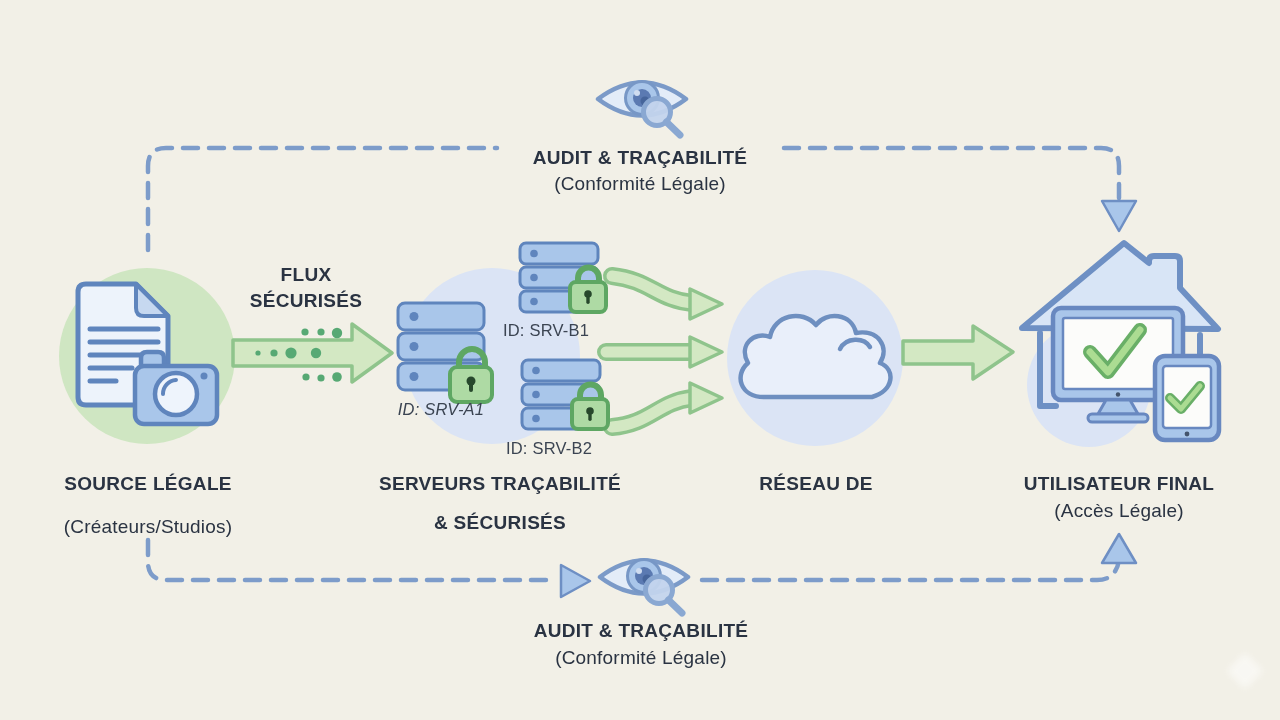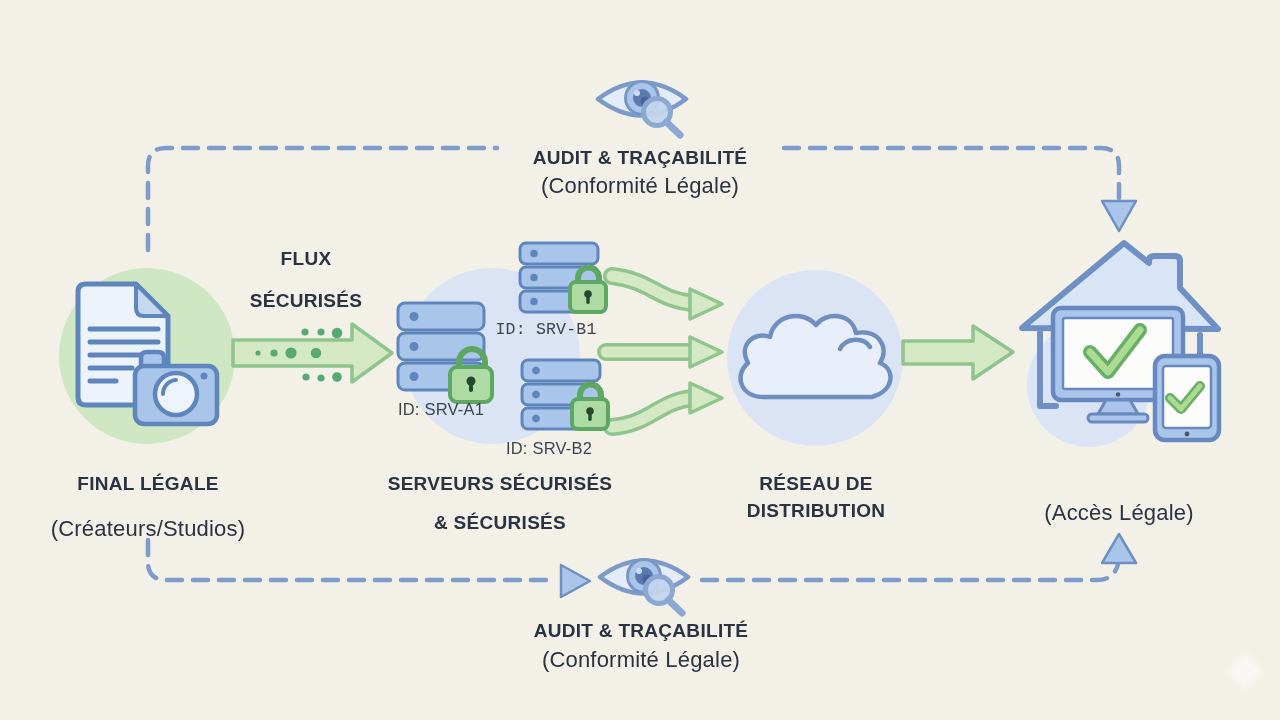--- a/index.html
+++ b/index.html
@@ -10,21 +10,21 @@
   }
   .stage *{box-sizing:border-box;}
   .circle{position:absolute;border-radius:50%;}
   .circle.green{background:#cfe6c2;}
   .circle.blue{background:#dbe4f5;}
   .label{
     position:absolute;transform:translateX(-50%);
     white-space:nowrap;text-align:center;color:#2a3342;line-height:1.15;
   }
   .t-main{font-size:19px;font-weight:700;letter-spacing:.3px;}
-  .t-sub{font-size:22px;font-weight:400;letter-spacing:.2px;}
+  .t-sub{font-size:19px;font-weight:400;letter-spacing:.2px;}
   .t-id{font-size:16.5px;font-weight:400;color:#3b4452;letter-spacing:.2px;}
   svg{position:absolute;display:block;}
   .dash{stroke:#7d9cca;stroke-width:4.5;fill:none;stroke-linecap:round;stroke-dasharray:15 11;}
   .bluehead{fill:#a9c6ea;stroke:#6e8fc4;stroke-width:2.5;stroke-linejoin:round;}
   .garrow{fill:#d3e8c3;stroke:#8fc48c;stroke-width:3.5;stroke-linejoin:round;}
   .gdot{fill:#57a974;}
   .curve-out{stroke:#8fc48c;stroke-width:18;fill:none;stroke-linecap:round;}
   .curve-in{stroke:#d3e8c3;stroke-width:11;fill:none;stroke-linecap:round;}
   .srv{fill:#a9c6ea;stroke:#5f85bd;stroke-width:3;}
   .srv-dot{fill:#5f85bd;}
@@ -207,36 +207,36 @@
     <circle cx="45" cy="29" r="3" fill="#cfdcf0"></circle>
     <g>
       <circle cx="65" cy="48" r="13.5" fill="#c3d4ed" fill-opacity="0.95" stroke="#8aa8d2" stroke-width="5"></circle>
       <line x1="74.5" y1="58" x2="88" y2="71" stroke="#8aa8d2" stroke-width="7" stroke-linecap="round"></line>
     </g>
   </svg>
 
   <div class="label t-main" style="left:640px;top:147px;">AUDIT &amp; TRAÇABILITÉ</div>
   <div class="label t-sub" style="left:640px;top:173px;">(Conformité Légale)</div>
 
-  <div class="label t-main" style="left:306px;top:248px;">FLUX</div>
+  <div class="label t-main" style="left:306px;top:264px;">FLUX</div>
   <div class="label t-main" style="left:306px;top:290px;">SÉCURISÉS</div>
 
-  <div class="label t-id" style="left:441px;top:400px;">ID: SRV-A1</div>
-  <div class="label t-id" style="left:546px;top:321px;font-family:Liberation Mono, monospace;">ID: SRV-B1</div>
+  <div class="label t-id" style="left:441px;top:400px;font-style:italic;">ID: SRV-A1</div>
+  <div class="label t-id" style="left:546px;top:321px;">ID: SRV-B1</div>
   <div class="label t-id" style="left:549px;top:439px;">ID: SRV-B2</div>
 
-  <div class="label t-main" style="left:148px;top:473px;">FINAL LÉGALE</div>
+  <div class="label t-main" style="left:148px;top:473px;">SOURCE LÉGALE</div>
   <div class="label t-sub" style="left:148px;top:516px;">(Créateurs/Studios)</div>
 
-  <div class="label t-main" style="left:500px;top:473px;">SERVEURS SÉCURISÉS</div>
+  <div class="label t-main" style="left:500px;top:473px;">SERVEURS TRAÇABILITÉ</div>
   <div class="label t-main" style="left:500px;top:512px;">&amp; SÉCURISÉS</div>
 
   <div class="label t-main" style="left:816px;top:473px;">RÉSEAU DE</div>
-  <div class="label t-main" style="left:816px;top:500px;">DISTRIBUTION</div>
-
+
+  <div class="label t-main" style="left:1119px;top:473px;">UTILISATEUR FINAL</div>
   <div class="label t-sub" style="left:1119px;top:500px;">(Accès Légale)</div>
 
   <div class="label t-main" style="left:641px;top:620px;">AUDIT &amp; TRAÇABILITÉ</div>
   <div class="label t-sub" style="left:641px;top:647px;">(Conformité Légale)</div>
 
   <div class="sparkle" style="left:1232px;top:658px;"></div>
 
 </div>
 
 </body></html>

